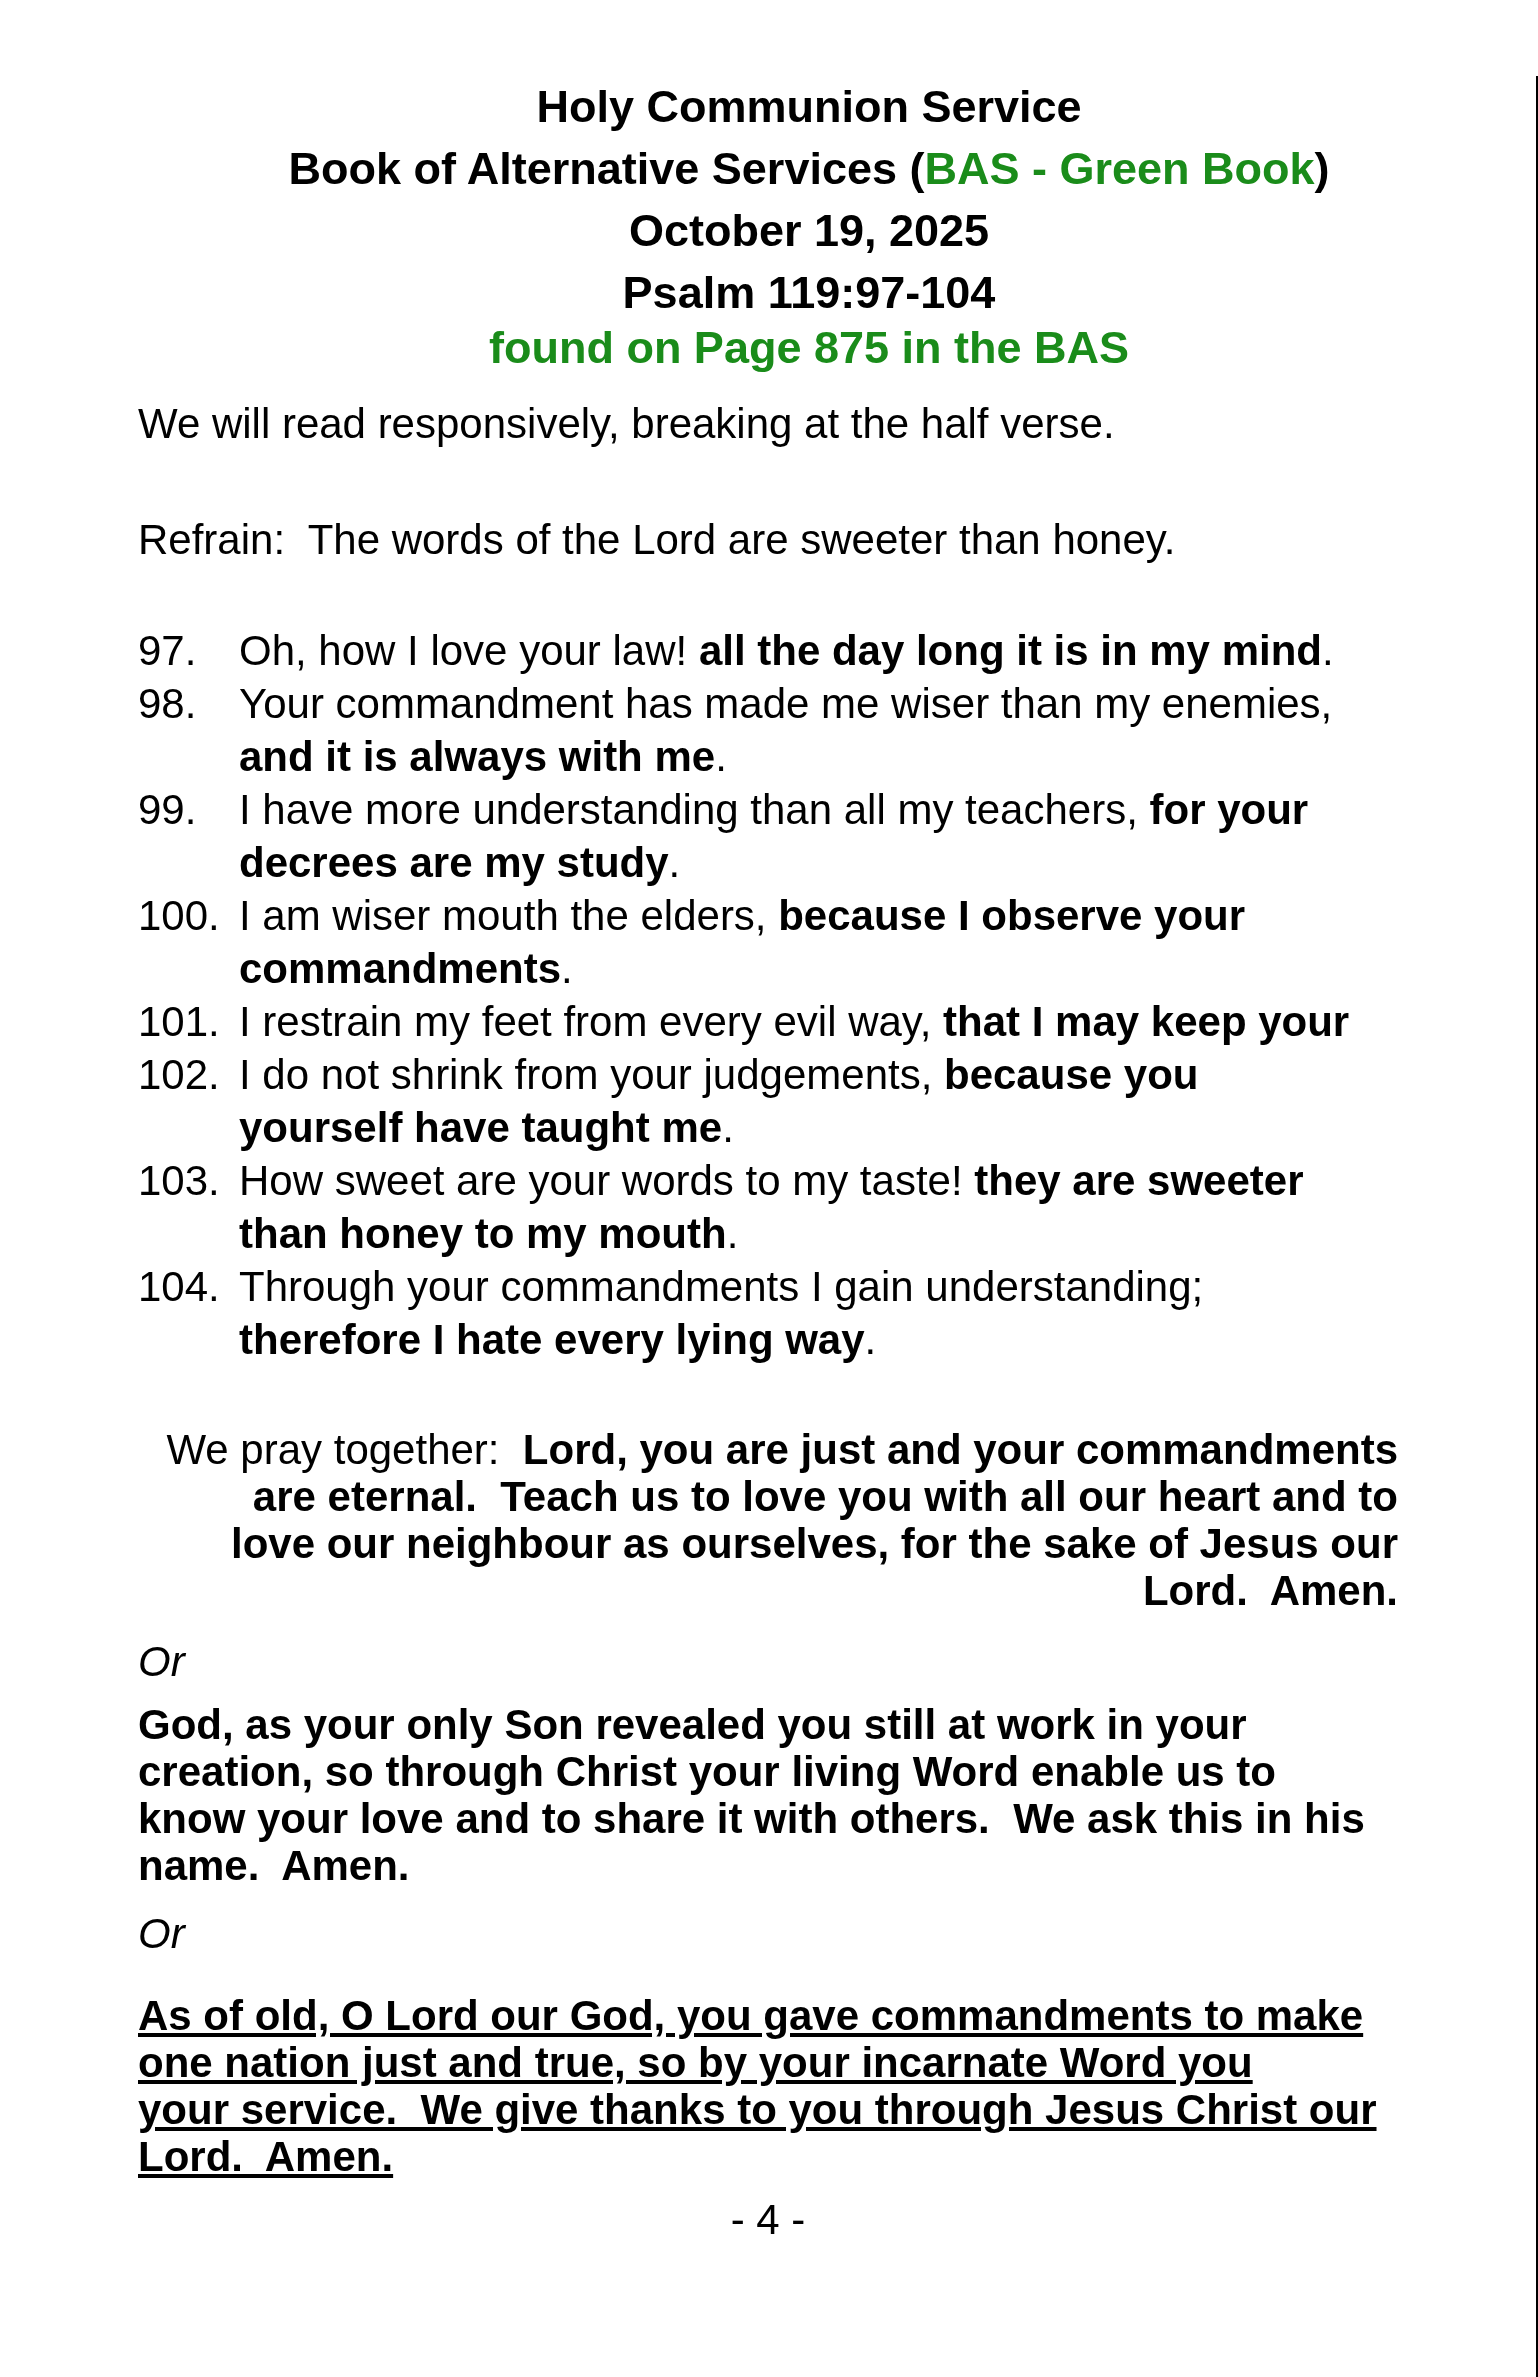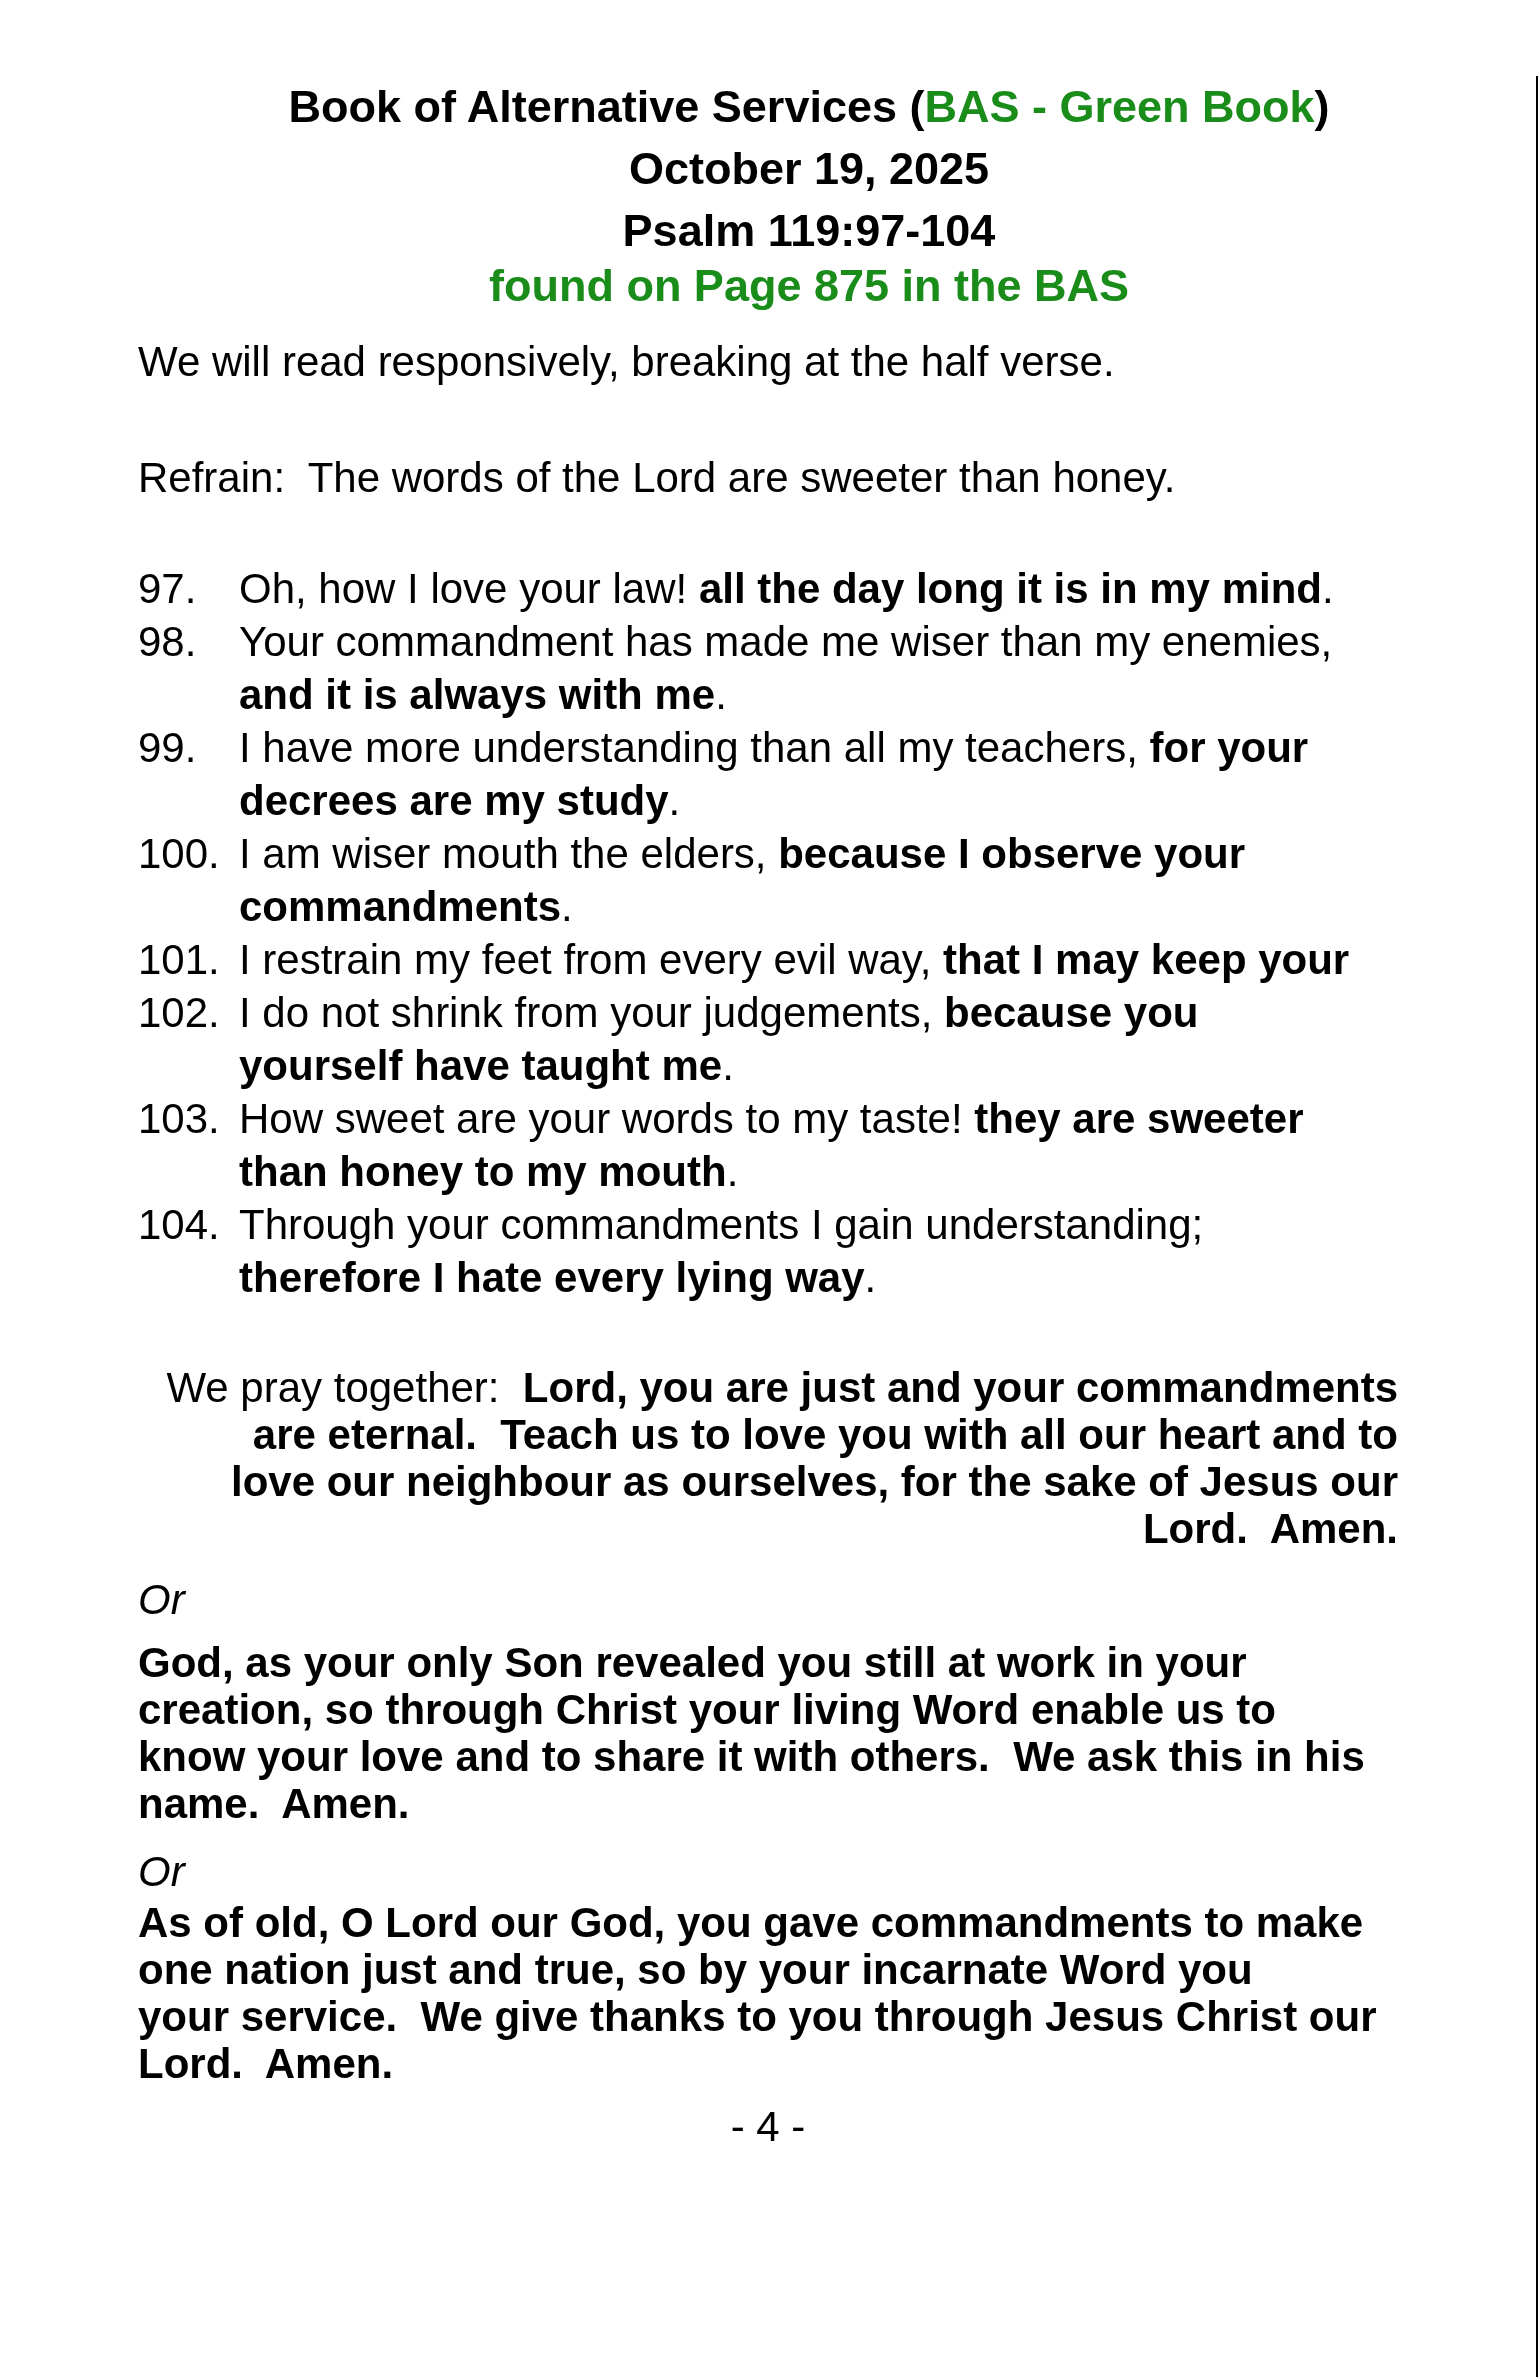--- a/index.html
+++ b/index.html
@@ -43,36 +43,37 @@
   .verses { margin-top: 58px; }
   .verse  { display: flex; line-height: 53px; }
   .verse .num { width: 101px; flex: none; }
   .tline { white-space: pre; }
 
   .prayer { line-height: 47px; }
   #prayer1 { margin-top: 60px; text-align: right; }
   .or { margin: 24px 0 0; font-style: italic; line-height: 47px; }
   #or2 { margin-top: 21.4px; }
   #prayer2 { margin-top: 16px; }
-  #prayer3 { margin-top: 4px; }
+  #prayer3 { margin-top: 35px; text-decoration: underline; }
 
   .page-number {
     margin: 16px 0 0 138px;
     width: 1260px;
     text-align: center;
     font-size: 42px;
     line-height: 47px;
   }
 </style>
 </head>
 <body>
 
 <div class="page">
 
   <div class="header">
+    <div class="h-line">Holy Communion Service</div>
     <div class="h-line"><span>Book of Alternative Services (</span><span class="green">BAS - Green Book</span><span>)</span></div>
     <div class="h-line">October 19, 2025</div>
     <div class="h-line">Psalm 119:97-104</div>
     <div class="h-line h-line-last green">found on Page 875 in the BAS</div>
   </div>
 
   <div class="content">
     <div class="note">We will read responsively, breaking at the half verse.</div>
     <div class="refrain">Refrain:  The words of the Lord are sweeter than honey.</div>
 

